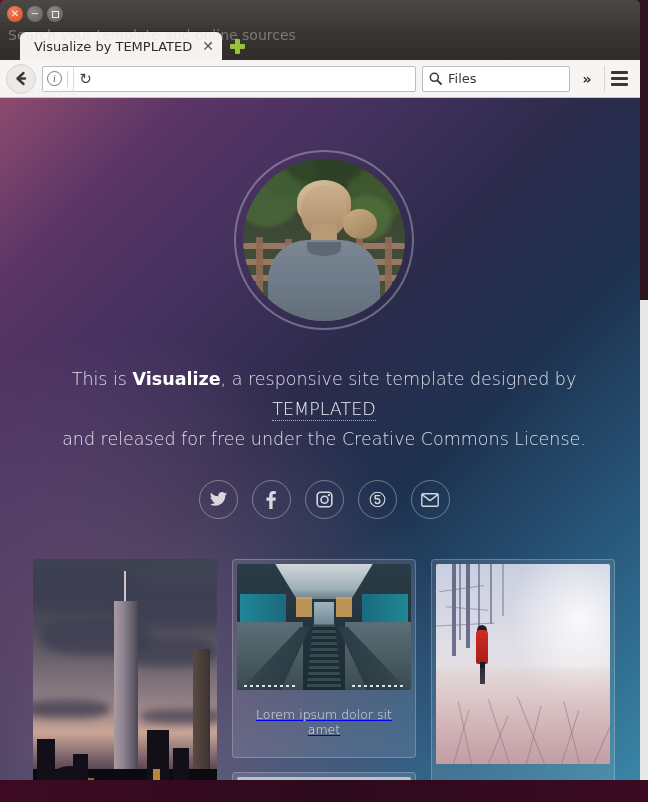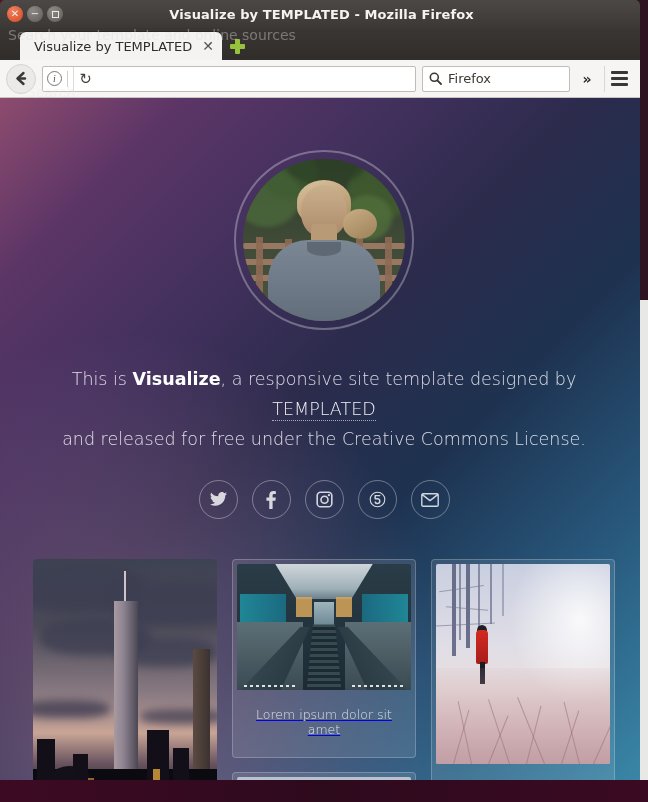--- a/index.html
+++ b/index.html
@@ -426,21 +426,20 @@
 <div id="firefox">
 
   <div class="titlebar">
     <div class="wbtns">
       <div class="wbtn close">✕</div>
       <div class="wbtn min">−</div>
       <div class="wbtn max">
           <span></span>
         </div>
     </div>
-    <div class="wtitle">Visualize by TEMPLATED - Mozilla Firefox</div>
   </div>
 
   <div class="tabstrip">
     <div class="tab">
       <span class="tab-label">Visualize by TEMPLATED</span>
       <span class="tab-close">✕</span>
     </div>
     <div class="newtab">
       <span class="plus"></span>
     </div>
@@ -458,21 +457,21 @@
       <span class="ident">i</span>
       <span class="url-sep"></span>
       <span class="reload">↻</span>
     </div>
 
     <div class="searchbar">
       <svg width="13" height="13" viewBox="0 0 13 13">
         <circle cx="5.3" cy="5.3" r="4" fill="none" stroke="#3a3835" stroke-width="1.6"></circle>
         <path d="M8.3 8.3 L12 12" stroke="#3a3835" stroke-width="1.8" stroke-linecap="round"></path>
       </svg>
-      <span class="search-ph">Firefox</span>
+      <span class="search-ph">Files</span>
     </div>
 
     <div class="chev">»</div>
     <div class="hamb">
       <i></i>
         <i></i>
         <i></i>
     </div>
   </div>
 

